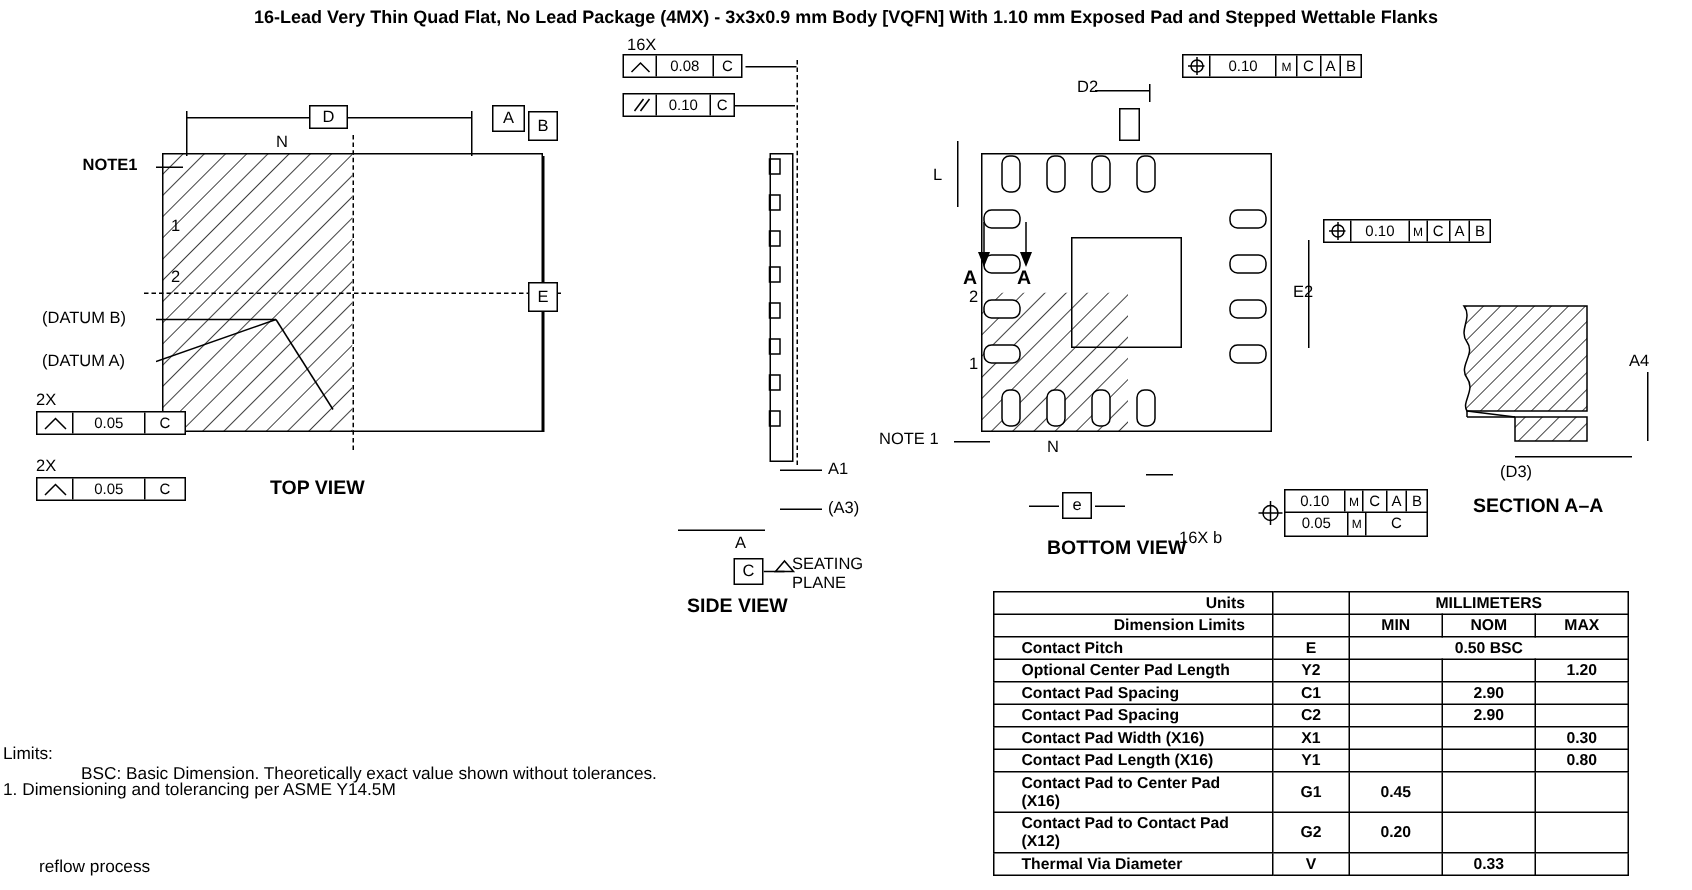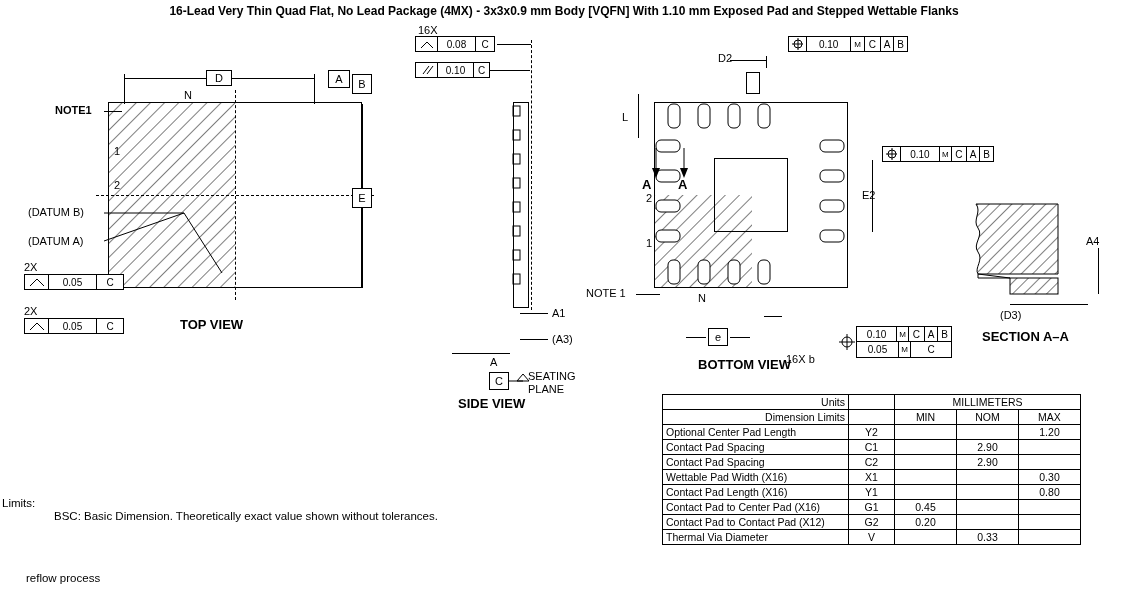--- a/index.html
+++ b/index.html
@@ -15,21 +15,21 @@
   .ln{position:absolute;background:#000;}
   .hln{height:1px;}
   .vln{width:1px;}
   .dash-h{position:absolute;height:0;border-top:1px dashed #000;}
   .dash-v{position:absolute;width:0;border-left:1px dashed #000;}
   .box{position:absolute;border:1px solid #000;box-sizing:border-box;}
   .fcf{position:absolute;border:1px solid #000;box-sizing:border-box;display:flex;align-items:stretch;height:16px;background:#fff;justify-content:center;}
   .fcf > div{border-right:1px solid #000;display:flex;align-items:center;justify-content:center;padding:0 3px;font-size:10px;box-sizing:border-box;}
   .fcf > div:last-child{border-right:none;}
   table.dims{position:absolute;border-collapse:collapse;font-size:10.5px;}
-  table.dims td, table.dims th{border:1px solid #000;padding:1px 3px;height:15px;box-sizing:border-box;font-weight:normal;}
+  table.dims td, table.dims th{border:1px solid #000;padding:1px 18px;height:15px;box-sizing:border-box;font-weight:bold;}
   table.dims td.lbl{text-align:left;width:186px;}
   table.dims td.sym{text-align:center;width:46px;}
   table.dims td.num{text-align:center;width:62px;}
   table.dims td.r{text-align:right;}
   .hatch{position:absolute;}
   svg{display:block;}
   .notes{position:absolute;font-size:11.5px;}
   .title{position:absolute;font-size:12px;font-weight:bold;}
 </style>
 </head>
@@ -305,20 +305,25 @@
       </tr>
       <tr>
         <td class="lbl r">Dimension Limits</td>
         <td class="sym"></td>
         <td class="num">MIN</td>
         <td class="num">NOM</td>
         <td class="num">MAX</td>
       </tr>
 
       <tr>
+        <td class="lbl">Contact Pitch</td>
+        <td class="sym">E</td>
+        <td class="num" colspan="3">0.50 BSC</td>
+      </tr>
+      <tr>
         <td class="lbl">Optional Center Pad Length</td>
         <td class="sym">Y2</td>
         <td class="num"></td>
         <td class="num"></td>
         <td class="num">1.20</td>
       </tr>
       <tr>
         <td class="lbl">Contact Pad Spacing</td>
         <td class="sym">C1</td>
         <td class="num"></td>
@@ -326,21 +331,21 @@
         <td class="num"></td>
       </tr>
       <tr>
         <td class="lbl">Contact Pad Spacing</td>
         <td class="sym">C2</td>
         <td class="num"></td>
         <td class="num">2.90</td>
         <td class="num"></td>
       </tr>
       <tr>
-        <td class="lbl">Wettable Pad Width (X16)</td>
+        <td class="lbl">Contact Pad Width (X16)</td>
         <td class="sym">X1</td>
         <td class="num"></td>
         <td class="num"></td>
         <td class="num">0.30</td>
       </tr>
       <tr>
         <td class="lbl">Contact Pad Length (X16)</td>
         <td class="sym">Y1</td>
         <td class="num"></td>
         <td class="num"></td>
@@ -364,16 +369,17 @@
         <td class="lbl">Thermal Via Diameter</td>
         <td class="sym">V</td>
         <td class="num"></td>
         <td class="num">0.33</td>
         <td class="num"></td>
       </tr>
     </tbody>
   </table>
 
   <div class="notes" style="left:2px;top:497px;">Limits:</div>
+  <div class="notes" style="left:2px;top:521px;">1.  Dimensioning and tolerancing per ASME Y14.5M</div>
   <div class="notes" style="left:54px;top:510px;">BSC: Basic Dimension. Theoretically exact value shown without tolerances.</div>
   <div class="notes" style="left:26px;top:572px;">reflow process</div>
 
 </div>
 
 </body></html>

